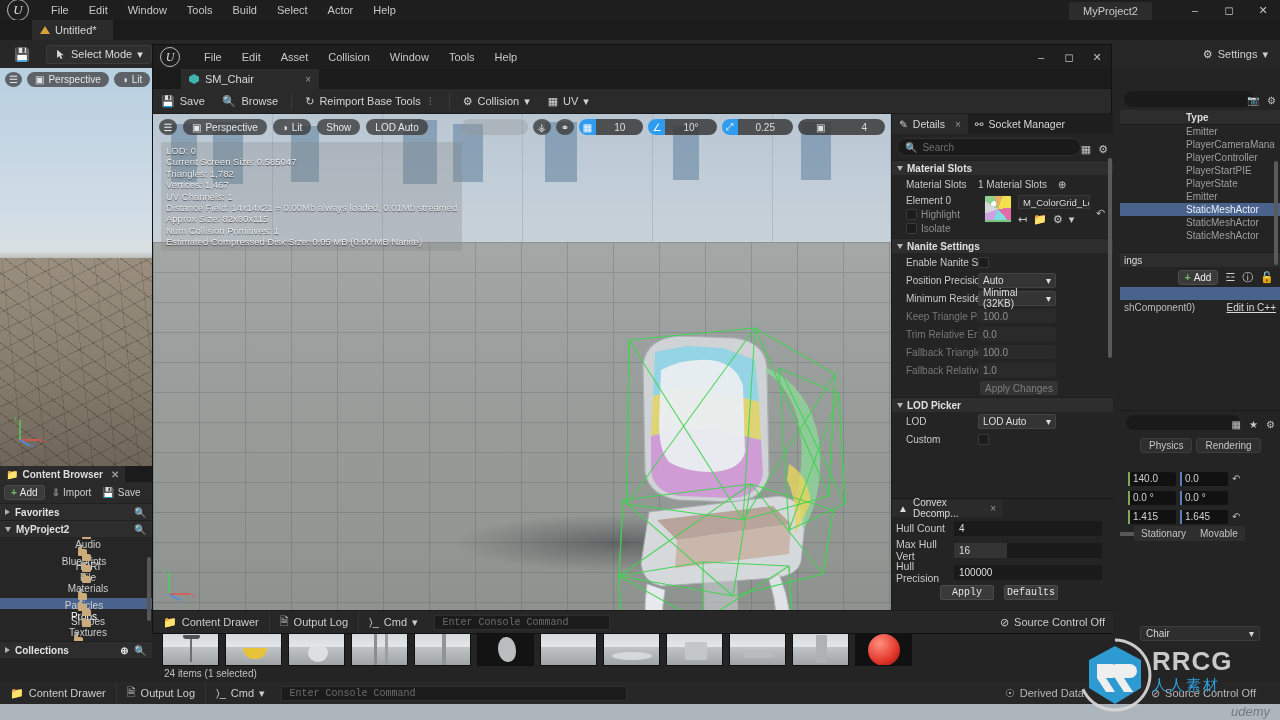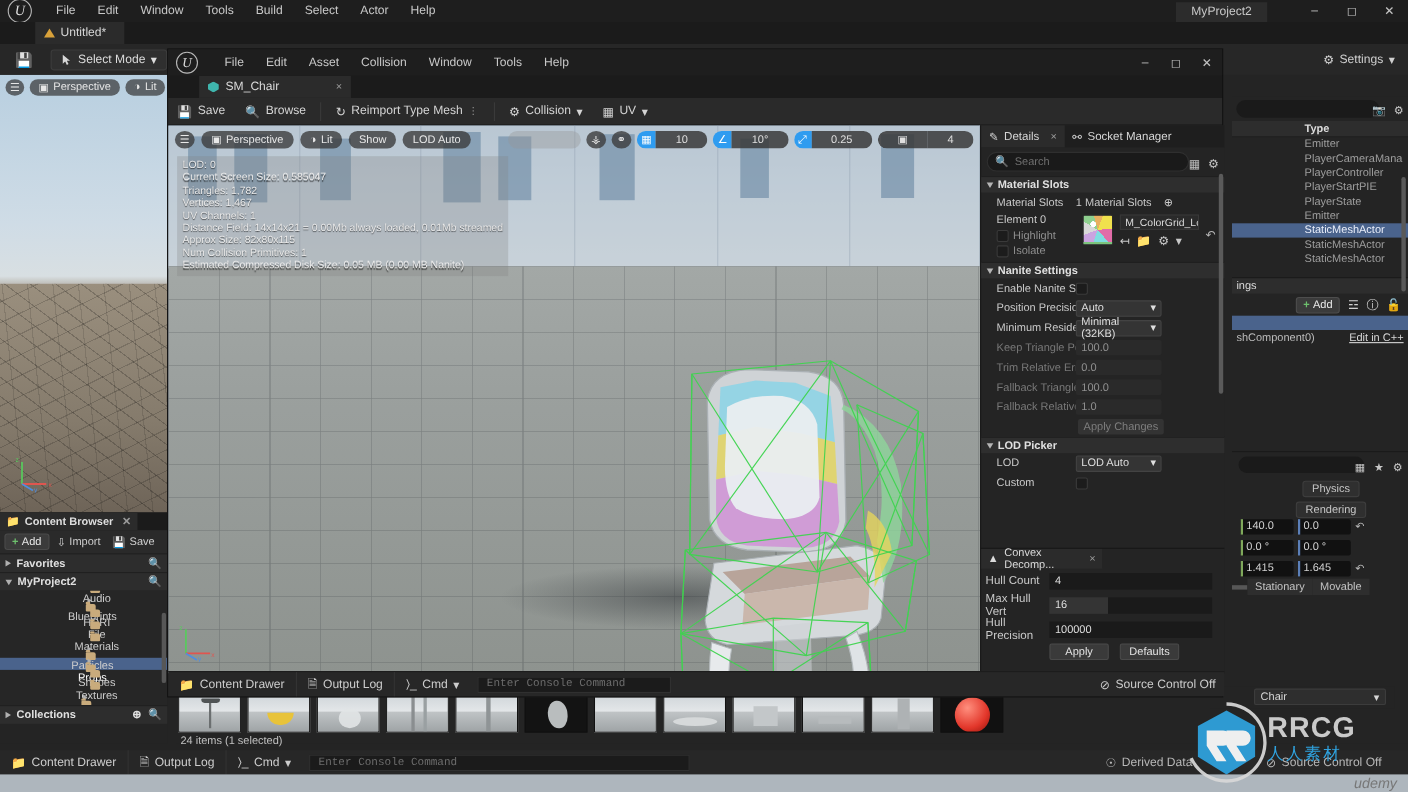--- a/index.html
+++ b/index.html
@@ -113,21 +113,21 @@
   .det-btnrow { height:20px; display:flex; align-items:center; justify-content:flex-end;
      gap:7px; padding-right:6px; }
   .det-add { background:#3b3b3b; border:1px solid #4d4d4d; border-radius:3px; height:15px;
      display:flex; align-items:center; gap:3px; padding:0 6px; font-size:10px; color:#eaeaea; }
   .comp-sel { height:13px; background:#4a638c; }
   .comp-row { height:14px; display:flex; align-items:center; font-size:10px; color:#bcbcbc; }
   .edit-cpp { margin-left:auto; margin-right:4px; text-decoration:underline; color:#d8d8d8; }
 
   .det2-search { height:15px; margin:4px 40px 4px 6px; background:#1a1a1a; border-radius:8px; }
   .det2-icons { position:absolute; right:5px; display:flex; gap:8px; color:#c6c6c6; font-size:10px; }
-  .cat-row { height:16px; display:flex; align-items:center; gap:4px; padding-left:20px;flex-direction:column; }
+  .cat-row { height:16px; display:flex; align-items:center; gap:4px; padding-left:20px; }
   .cat-chip { background:#2f2f2f; border:1px solid #3d3d3d; border-radius:3px; padding:1px 8px;
      font-size:10px; color:#c6c6c6; }
   .numrow { height:19px; display:flex; align-items:center; gap:4px; padding-left:8px; }
   .numbox { background:#111; border-radius:2px; height:14px; display:flex; align-items:center;
      font-size:10px; color:#d2d2d2; padding-left:5px; position:relative; }
   .numbox::before { content:''; position:absolute; left:0; top:0; bottom:0; width:2px; }
   .numbox.g::before { background:#7fa85b; }
   .numbox.b::before { background:#5b7fb8; }
   .undo-ic { color:#b8b8b8; font-size:10px; }
   .mob-row { height:15px; display:flex; align-items:center; font-size:10px; color:#c3c3c3; }
@@ -246,21 +246,21 @@
      display:flex; align-items:center; justify-content:center; font-size:10px; color:#7e7e7e; }
   .ad-scroll { position:absolute; right:1px; top:44px; width:4px; height:200px; background:#5a5a5a; border-radius:2px;}
   .cd-panel { position:absolute; left:738px; top:453px; width:222px; height:114px;
      background:#242424; border-top:1px solid #181818; border-left:1px solid #1a1a1a; }
   .cd-tab { height:18px; background:#2b2b2b; width:110px; display:flex; align-items:center;
      gap:5px; padding:0 6px; font-size:10px; color:#dcdcdc; }
   .cd-row { height:22px; display:flex; align-items:center; font-size:10.5px; color:#c9c9c9; }
   .cd-lbl { width:62px; padding-left:4px; }
   .cd-field { background:#1a1a1a; height:15px; display:flex; align-items:center;
      padding-left:5px; font-size:10px; color:#dedede; }
-  .cd-btns { display:flex; gap:10px; margin-left:62px; margin-top:2px; }
+  .cd-btns { display:flex; gap:10px; margin-left:48px; margin-top:2px;font-family:Liberation Mono, monospace; }
   .cd-btn { background:#3a3a3a; border:1px solid #4a4a4a; border-radius:2px; width:54px; height:15px;
      display:flex; align-items:center; justify-content:center; font-size:10px; color:#e4e4e4; }
 
   .ae-status { position:absolute; left:0; bottom:0; width:960px; height:23px;
      background:#272727; display:flex; align-items:center; border-top:1px solid #1c1c1c; }
   .ae-scs { position:absolute; right:8px; display:flex; align-items:center; gap:5px;
      font-size:11px; color:#cbcbcb; }
 
   
   .bcb { position:absolute; left:160px; top:630px; width:940px; height:46px; background:#242424; }
@@ -678,21 +678,21 @@
       <span>💾</span>
       <span>Save</span>
     </div>
     <div class="tb-item">
       <span>🔍</span>
       <span>Browse</span>
     </div>
     <span class="tb-sep"></span>
     <div class="tb-item">
       <span>↻</span>
-      <span>Reimport Type Mesh</span>
+      <span>Reimport Base Tools</span>
       <span class="dots">⋮</span>
     </div>
     <span class="tb-sep"></span>
     <div class="tb-item">
       <span>⚙</span>
       <span>Collision</span>
       <span>▾</span>
     </div>
     <div class="tb-item">
       <span>▦</span>

